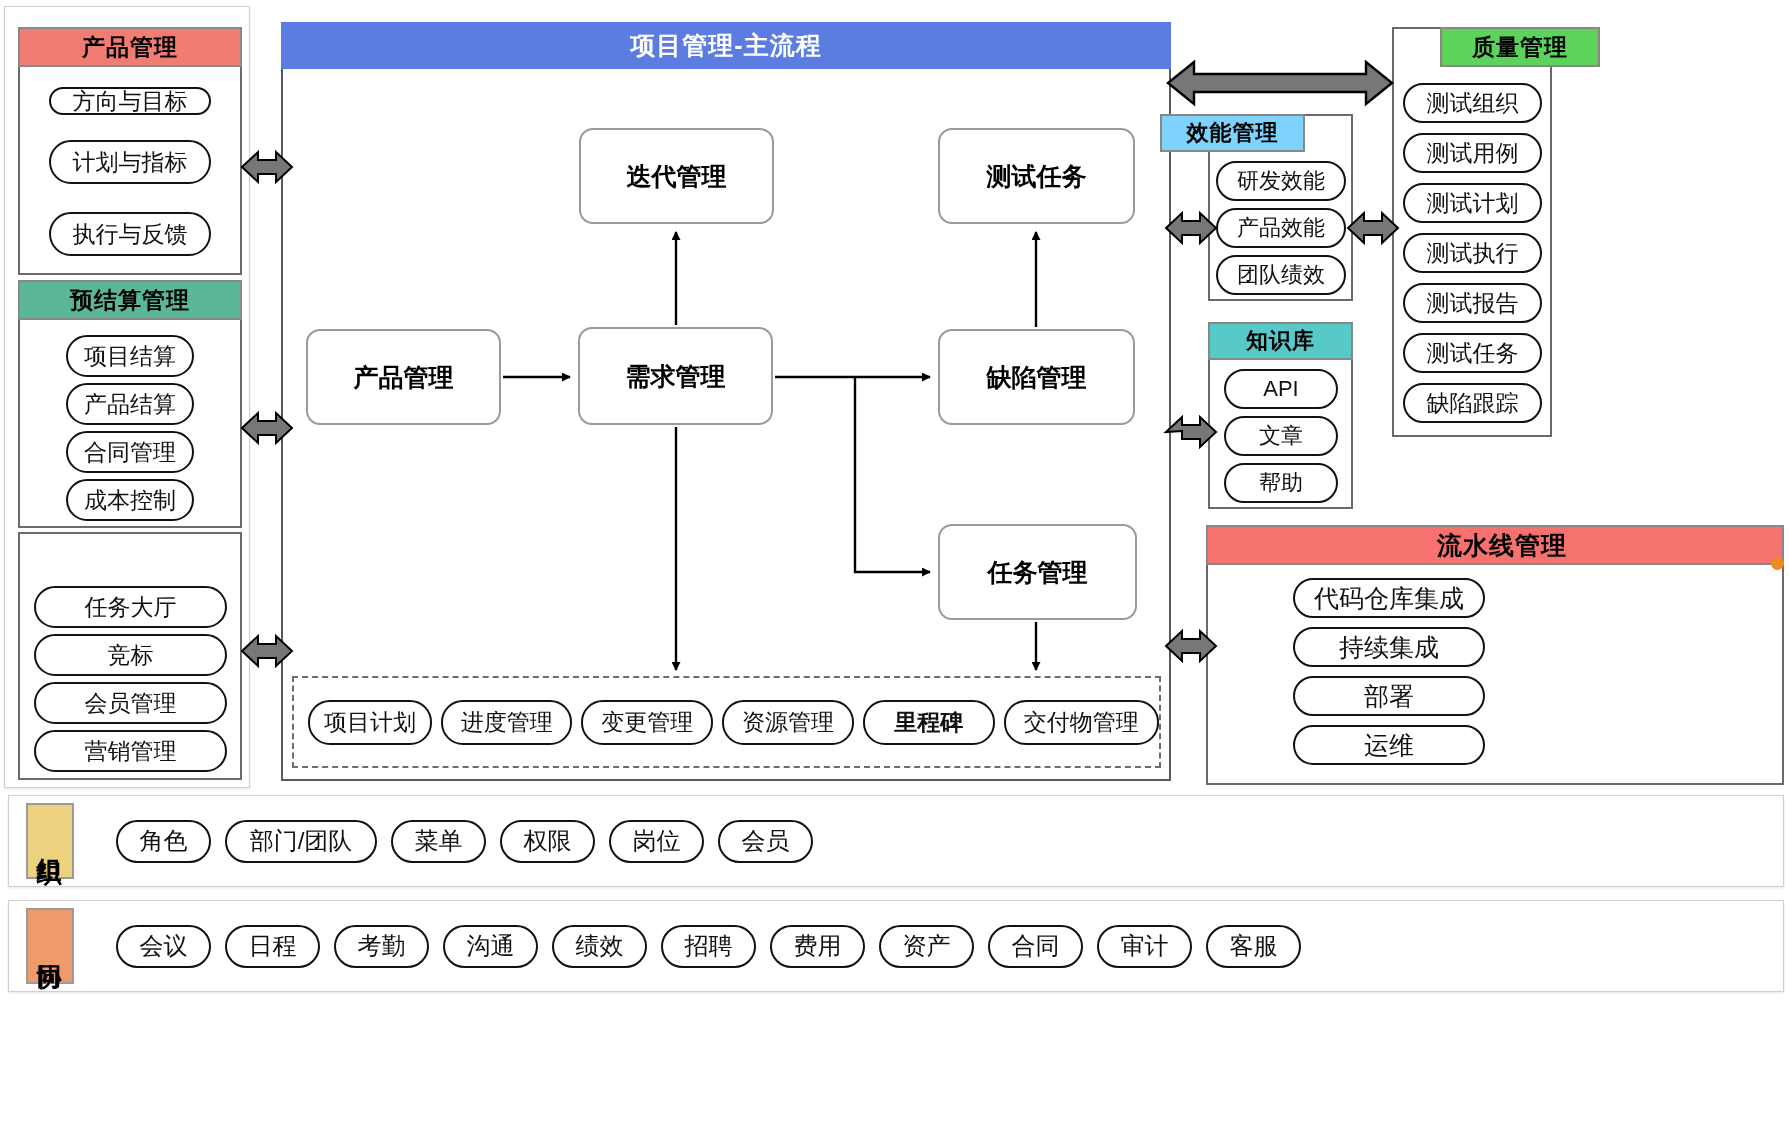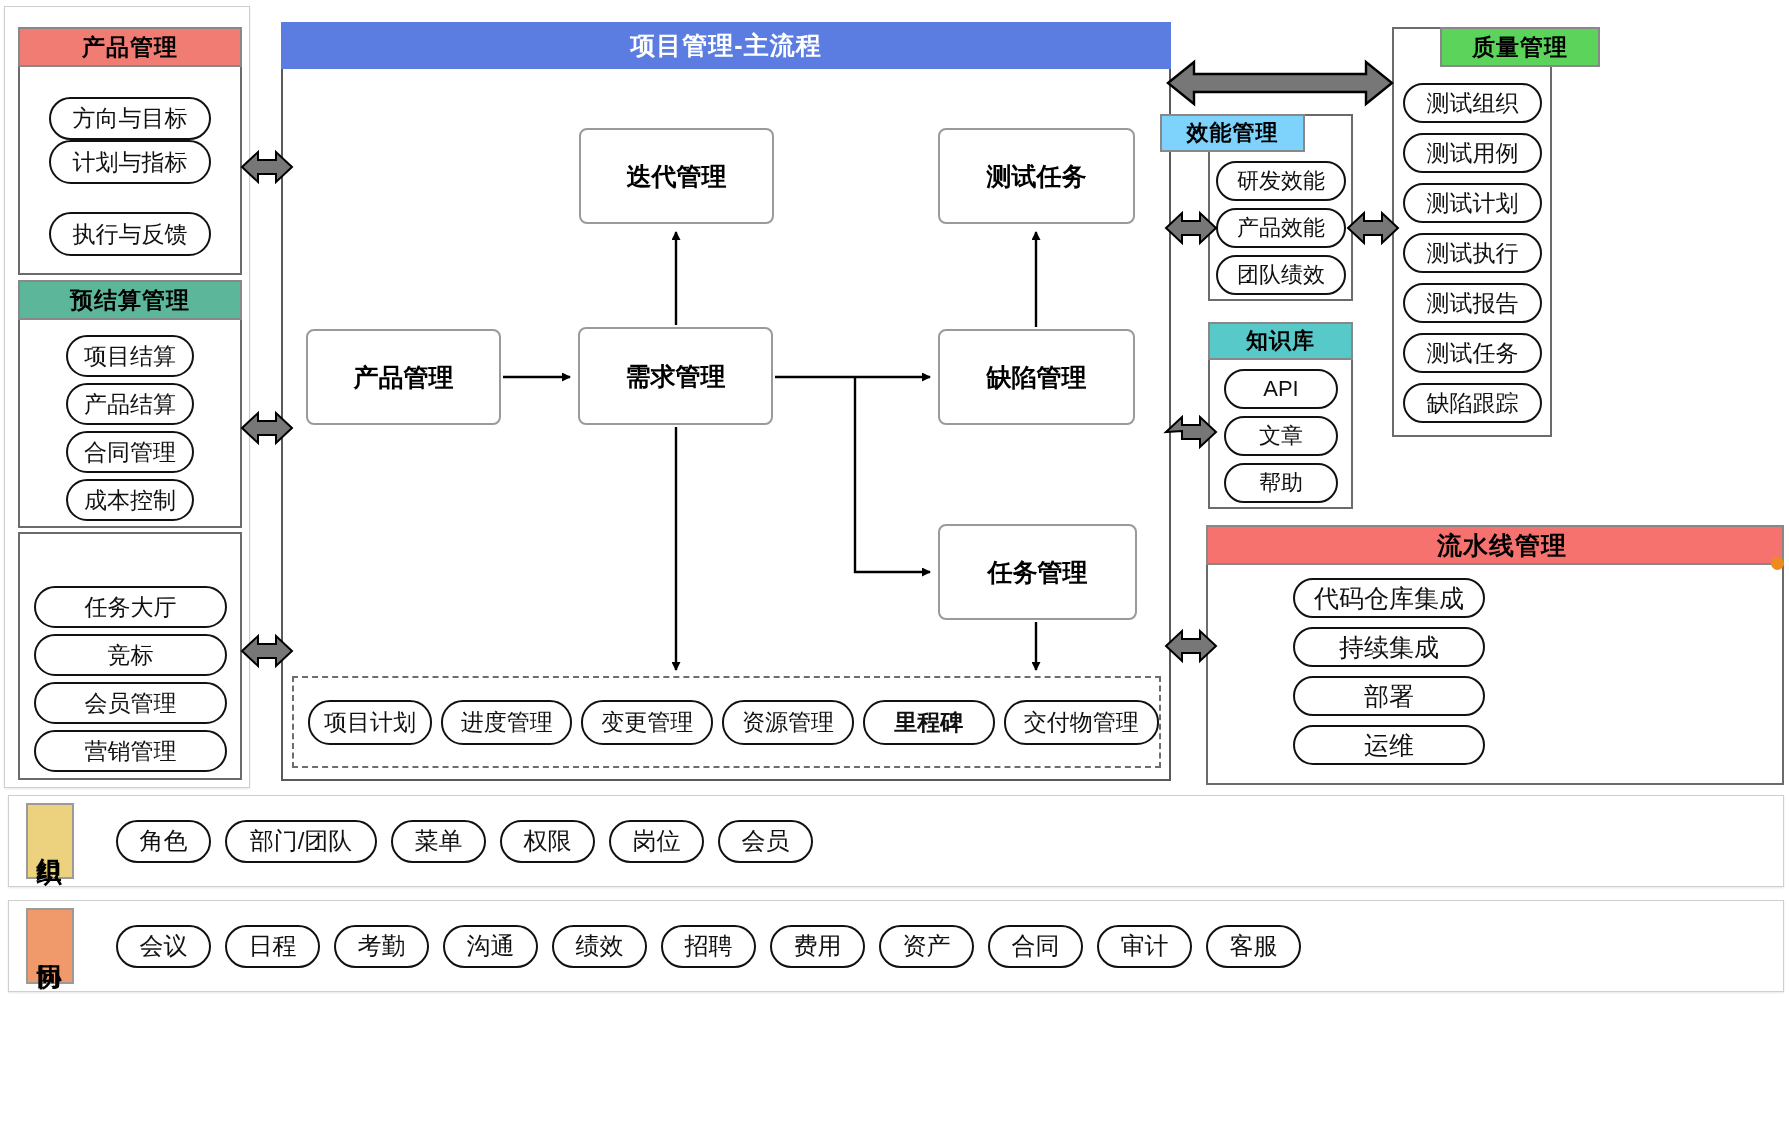--- a/index.html
+++ b/index.html
@@ -31,21 +31,21 @@
     border-radius:22px;
     background:#fff;
     display:flex;align-items:center;justify-content:center;
     color:#111;
     white-space:nowrap;
   }
   .rbox{
     position:absolute;
     box-sizing:border-box;
     border:2px solid #9a9a9a;
-    border-radius:8px;
+    border-radius:14px;
     background:#fff;
     display:flex;align-items:center;justify-content:center;
     font-weight:bold;
     color:#000;
   }
   .mainwrap{
     position:absolute;
     box-sizing:border-box;
     border:2px solid #5a5a5a;
     background:#fff;
@@ -93,21 +93,21 @@
 </head>
 <body>
 
 <div class="canvas">
 
   <div class="outer-card" style="left:4px;top:6px;width:246px;height:782px;"></div>
 
   <div class="panel" style="left:18px;top:27px;width:224px;height:248px;">
   </div>
   <div class="panel-head" style="position:absolute;left:18px;top:27px;width:224px;height:40px;background:#f07c73;font-size:23px;">产品管理</div>
-  <div class="pill" style="position:absolute;left:49px;top:97px;width:162px;height:43px;font-size:23px;">方向与目标</div>
+  <div class="pill" style="position:absolute;left:49px;top:87px;width:162px;height:28px;font-size:23px;">方向与目标</div>
   <div class="pill" style="position:absolute;left:49px;top:140px;width:162px;height:44px;font-size:23px;">计划与指标</div>
   <div class="pill" style="position:absolute;left:49px;top:212px;width:162px;height:44px;font-size:23px;">执行与反馈</div>
 
   <div class="panel" style="left:18px;top:280px;width:224px;height:248px;"></div>
   <div class="panel-head" style="position:absolute;left:18px;top:280px;width:224px;height:40px;background:#5cb79a;font-size:23px;">预结算管理</div>
   <div class="pill" style="position:absolute;left:66px;top:335px;width:128px;height:42px;font-size:23px;">项目结算</div>
   <div class="pill" style="position:absolute;left:66px;top:383px;width:128px;height:42px;font-size:23px;">产品结算</div>
   <div class="pill" style="position:absolute;left:66px;top:431px;width:128px;height:42px;font-size:23px;">合同管理</div>
   <div class="pill" style="position:absolute;left:66px;top:479px;width:128px;height:42px;font-size:23px;">成本控制</div>
 

